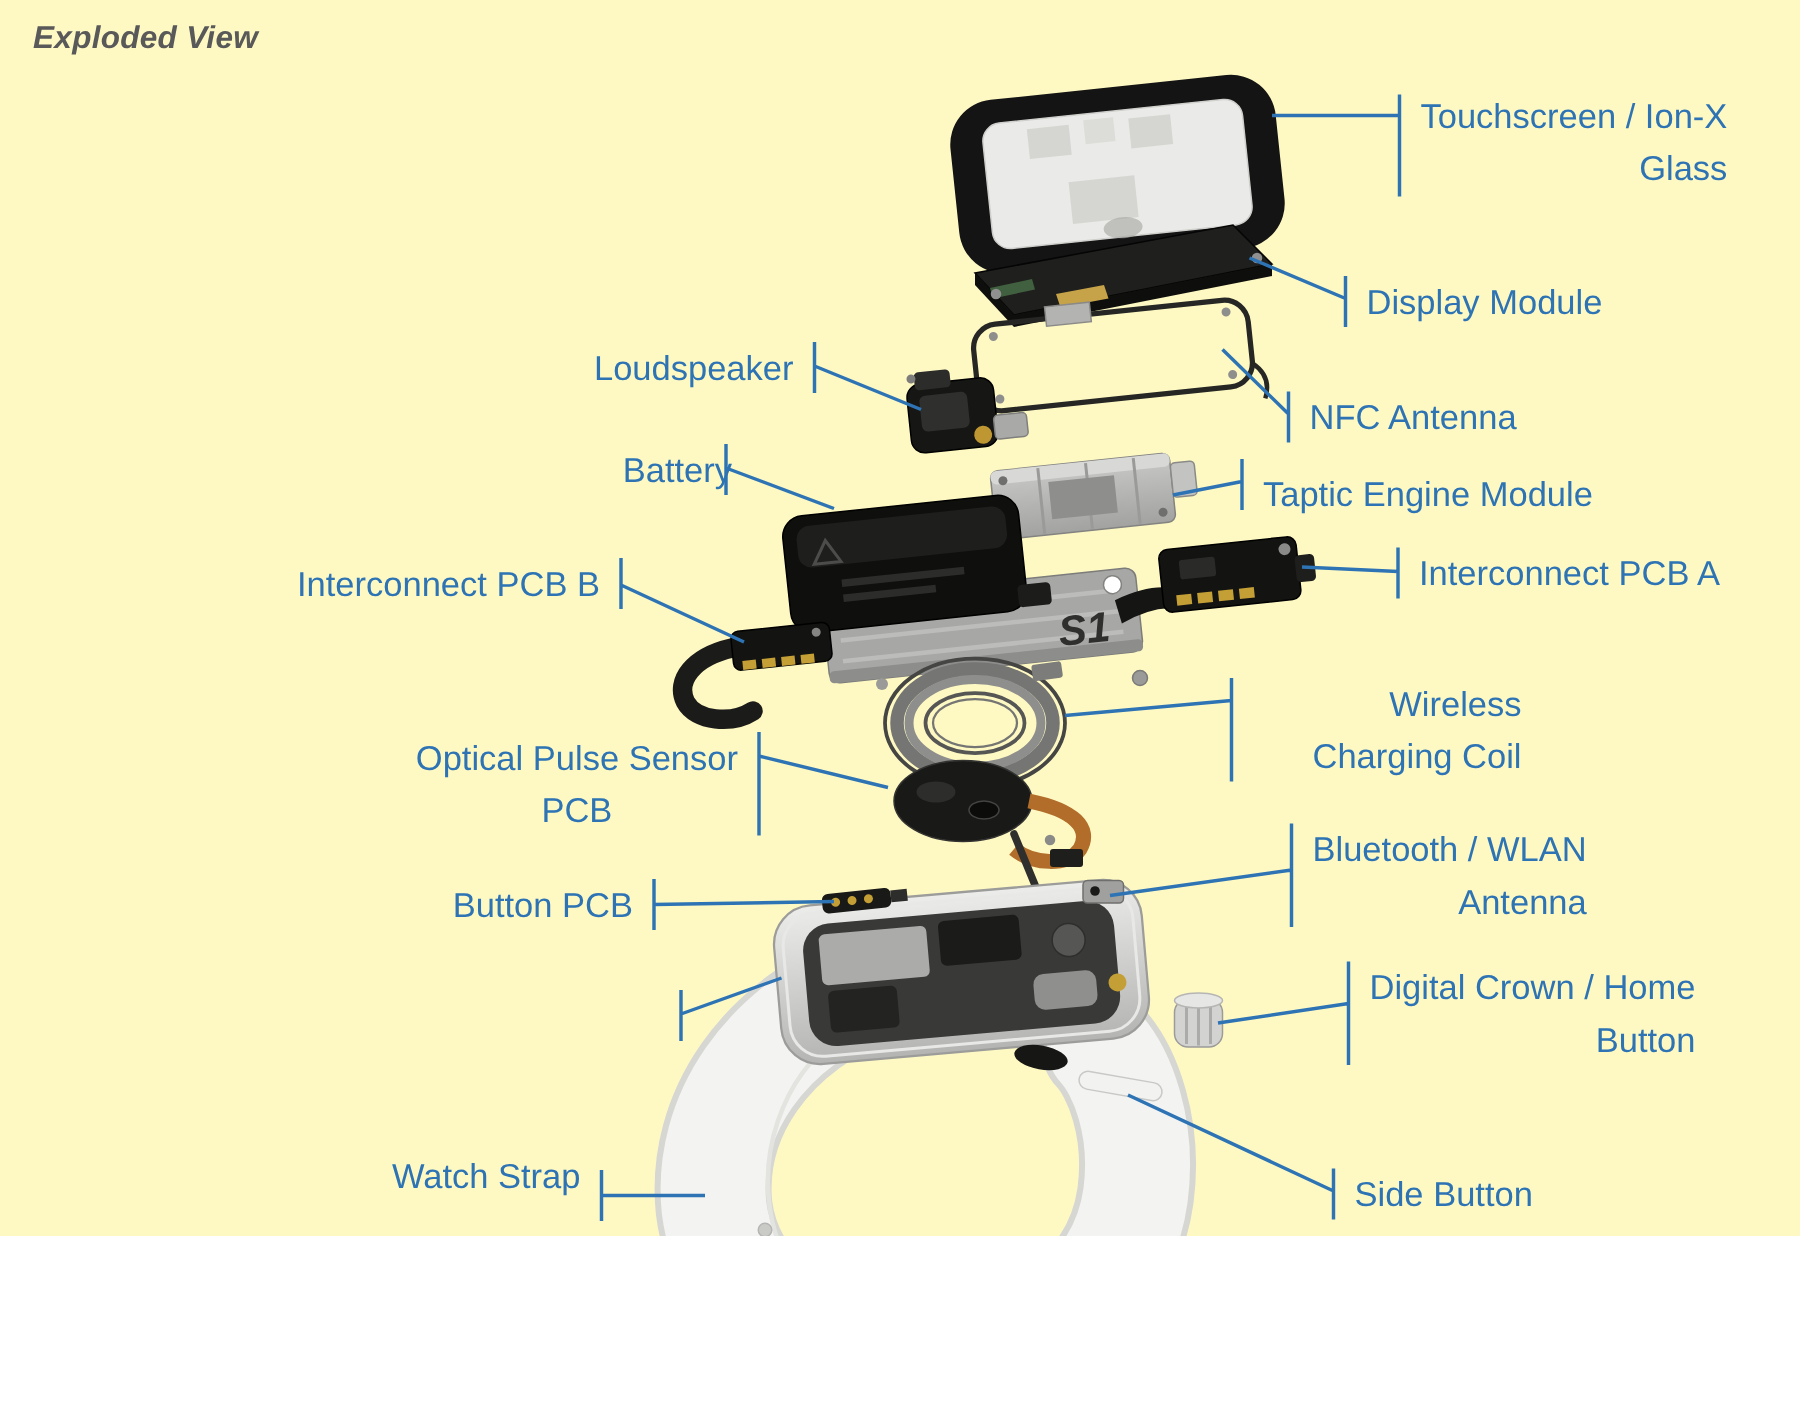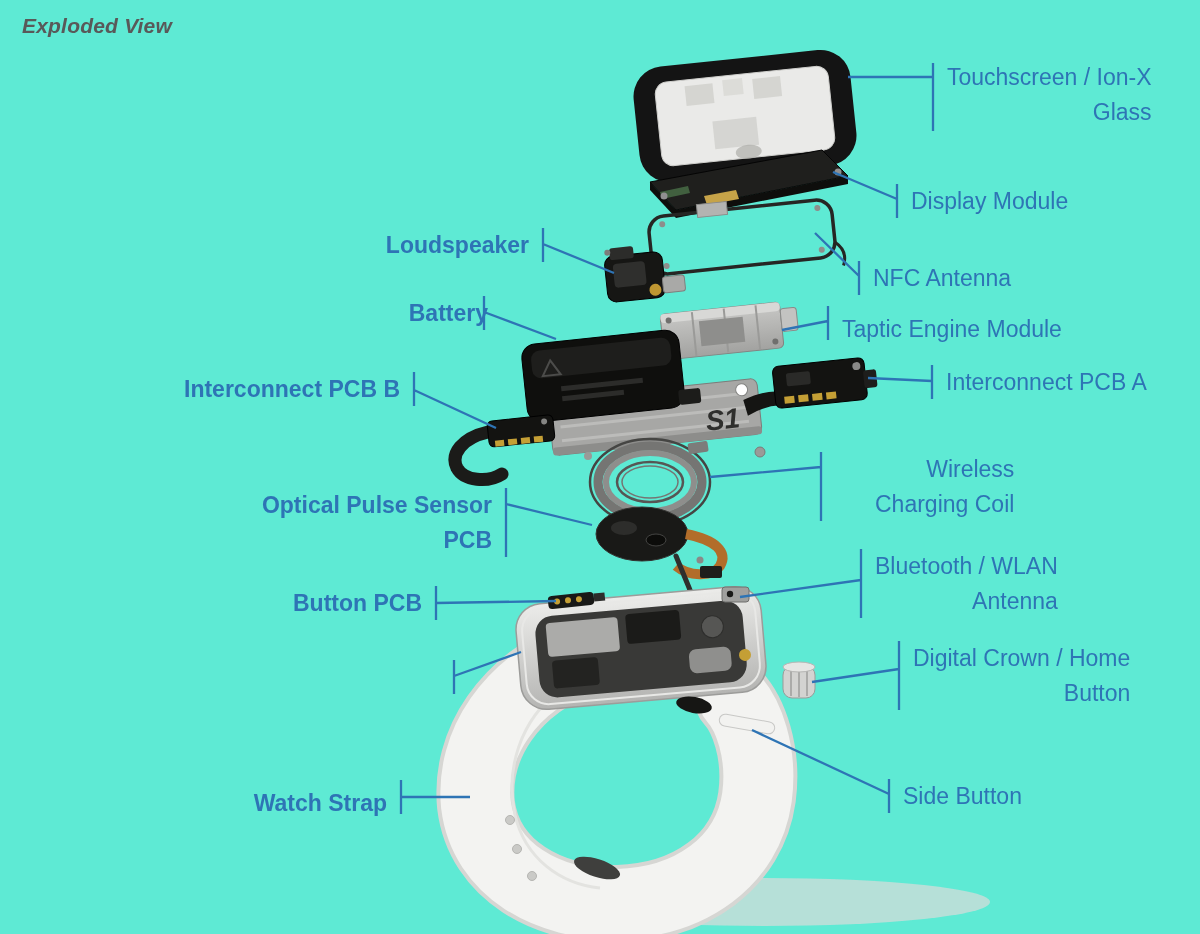--- a/index.html
+++ b/index.html
@@ -1,31 +1,31 @@
 <!DOCTYPE html>
 <html><head>
 <meta charset="utf-8">
 <style>
   * { margin:0; padding:0; box-sizing:border-box; }
   html,body { background:#ffffff; }
   .stage {
-    position:relative; width:1200px; height:934px; background:#5eead4;
+    position:relative; width:1200px; height:824px; background:#fef9c3;
     overflow:hidden; font-family:"Liberation Sans", sans-serif;
   }
   .art { position:absolute; left:0; top:0; }
   .title {
     position:absolute; left:22px; top:14px;
     font-size:21px; font-weight:bold; font-style:italic;
     color:#595959; letter-spacing:0.2px;
   }
   .label {
     position:absolute; color:#2E74B5; font-size:23px; line-height:35px;
     white-space:pre-line;
   }
-  .label.left-side { text-align:right;font-weight:bold; }
+  .label.left-side { text-align:center; }
   .label.right-side { text-align:right; }
 </style>
 </head>
 <body>
 
 <div class="stage">
 
   <div class="title">Exploded View</div>
 
   <svg class="art" width="1200" height="934" viewBox="0 0 1200 934">
@@ -238,15 +238,15 @@
   <div class="label right-side" style="left:913px; top:641px">Digital Crown / Home
 Button</div>
   <div class="label right-side" style="left:903px; top:779px">Side Button</div>
 
   <div class="label left-side" style="right:671px; top:228px">Loudspeaker</div>
   <div class="label left-side" style="right:712px; top:296px">Battery</div>
   <div class="label left-side" style="right:800px; top:372px">Interconnect PCB B</div>
   <div class="label left-side" style="right:708px; top:488px">Optical Pulse Sensor
 PCB</div>
   <div class="label left-side" style="right:778px; top:586px">Button PCB</div>
-  <div class="label left-side" style="right:813px; top:786px">Watch Strap</div>
+  <div class="label left-side" style="right:813px; top:767px">Watch Strap</div>
 
 </div>
 
 </body></html>

